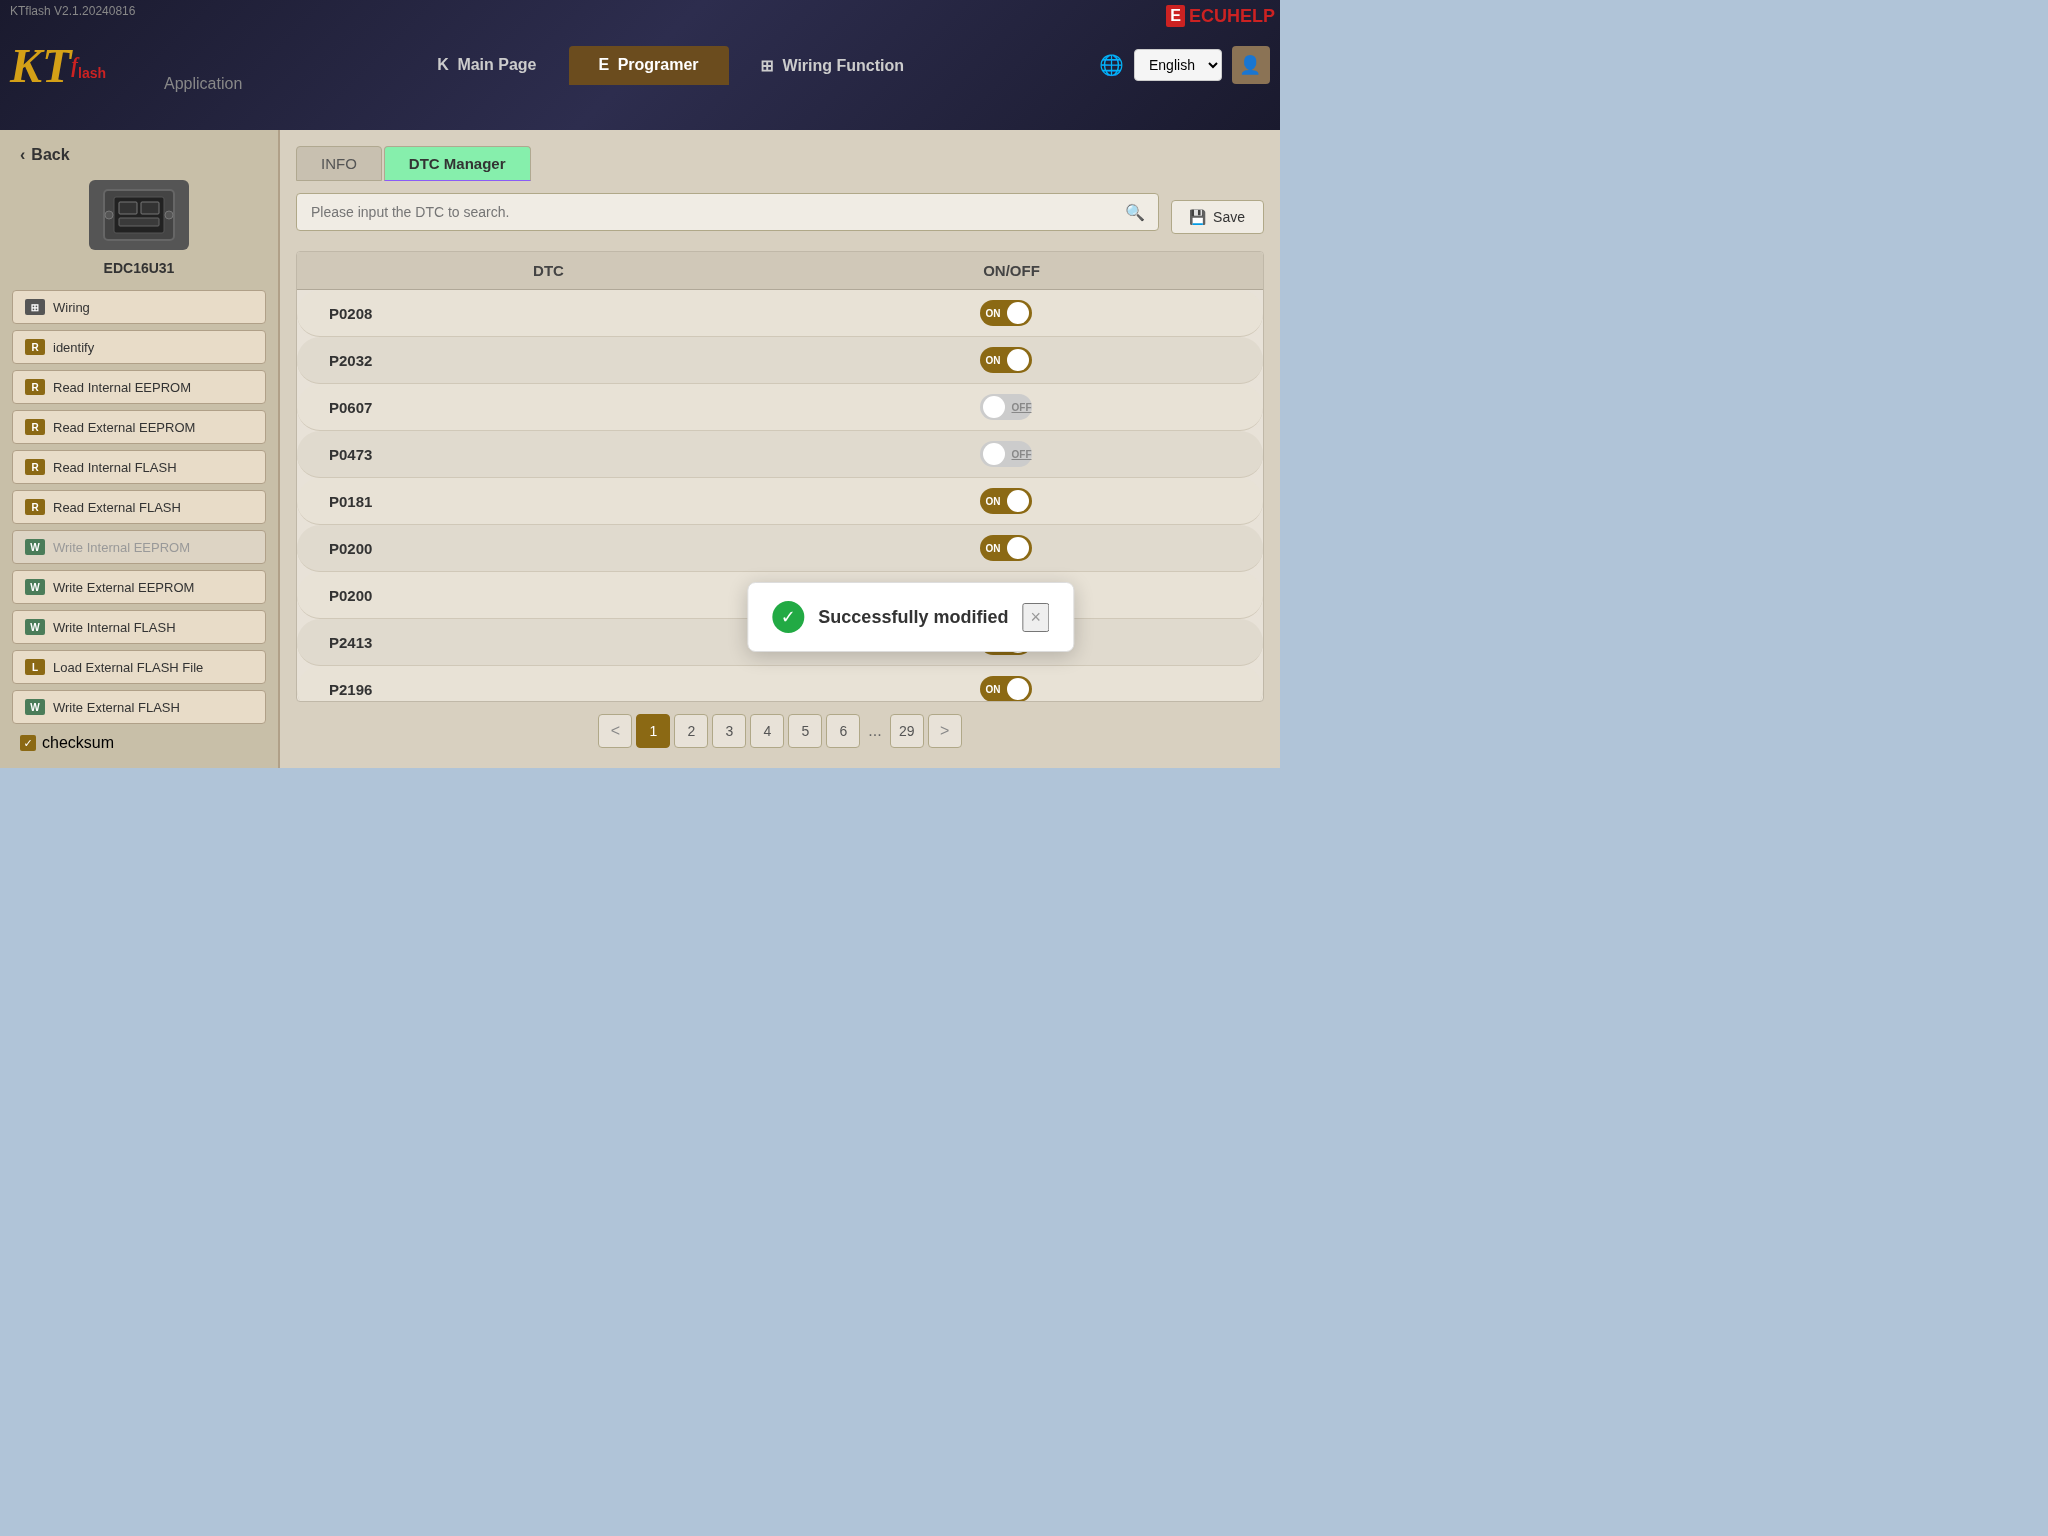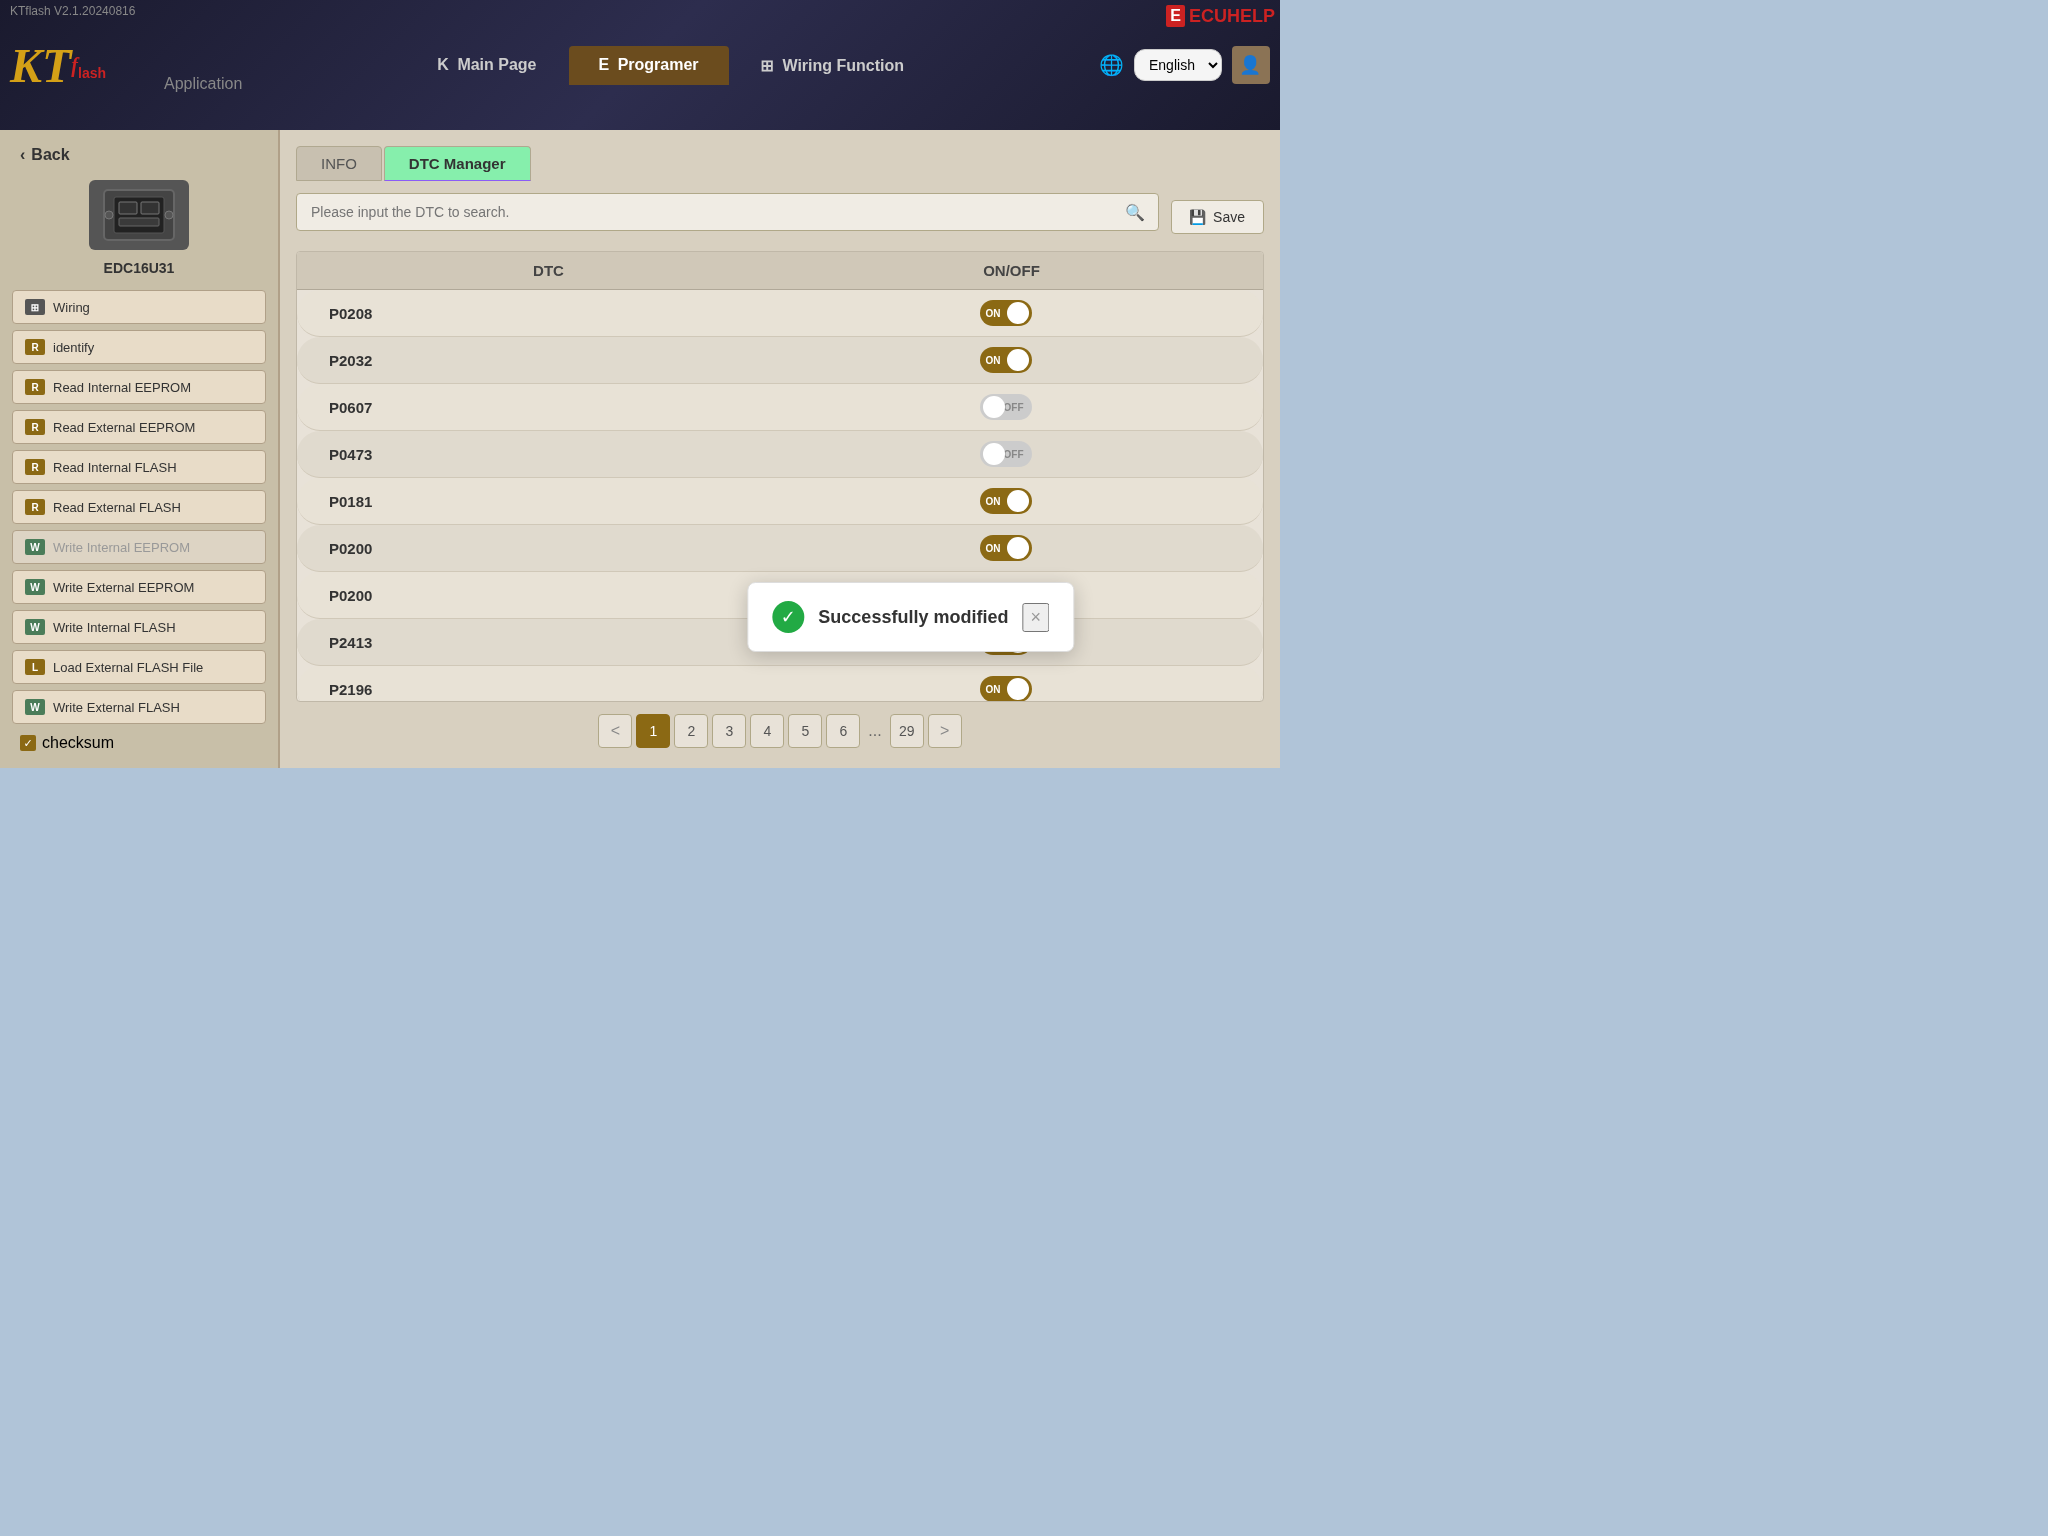--- a/index.html
+++ b/index.html
@@ -65,21 +65,21 @@
     }
 
     .globe-icon {
       color: #aaa;
       font-size: 20px;
     }
 
     .lang-select {
       background: #f5f5f5;
       border: 1px solid #ccc;
-      border-radius: 11px;
+      border-radius: 4px;
       padding: 6px 10px;
       font-size: 14px;
       cursor: pointer;
     }
 
     .user-avatar {
       width: 38px;
       height: 38px;
       background: #8b7355;
       border-radius: 4px;
@@ -391,21 +391,21 @@
     }
 
     .toggle-label {
       position: absolute;
       font-size: 10px;
       font-weight: bold;
       color: white;
     }
 
     .toggle.on .toggle-label { left: 6px; }
-    .toggle.off .toggle-label { right: 8px; color: #888; }
+    .toggle.off .toggle-label { right: 0; color: #888; text-decoration: underline; }
 
     
     .pagination {
       display: flex;
       align-items: center;
       justify-content: center;
       gap: 4px;
       padding: 12px 0 4px;
     }
 

